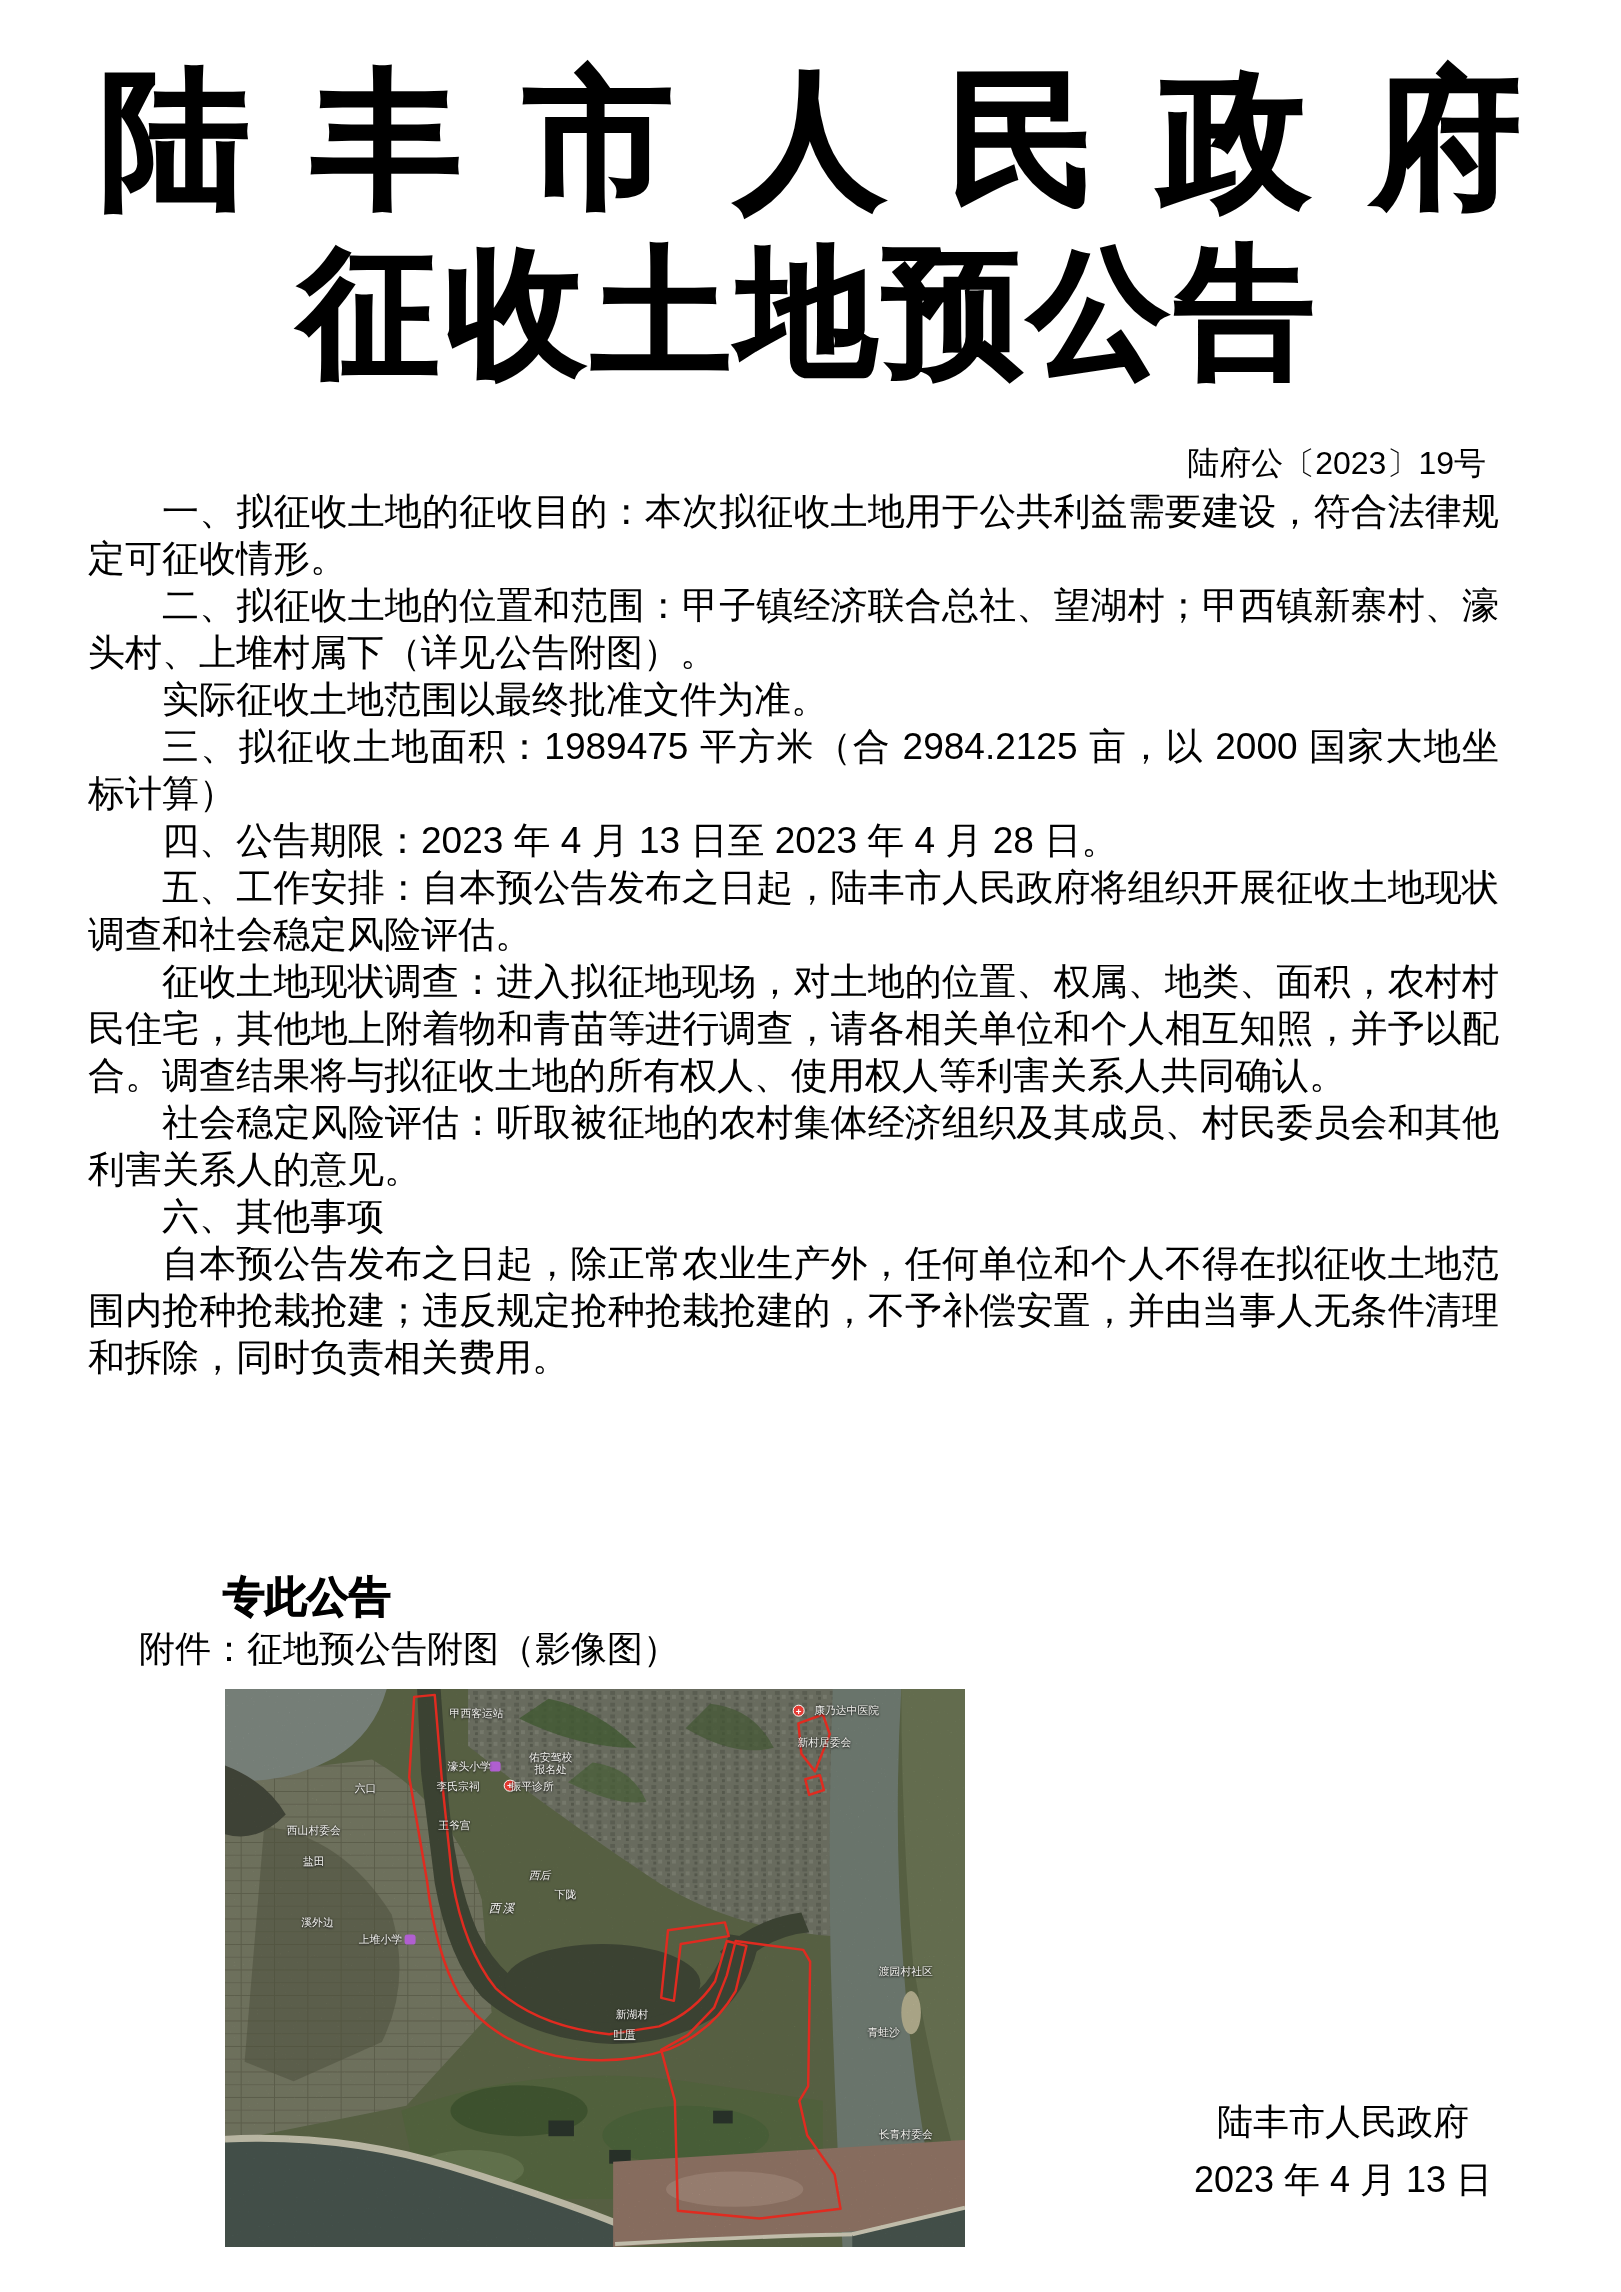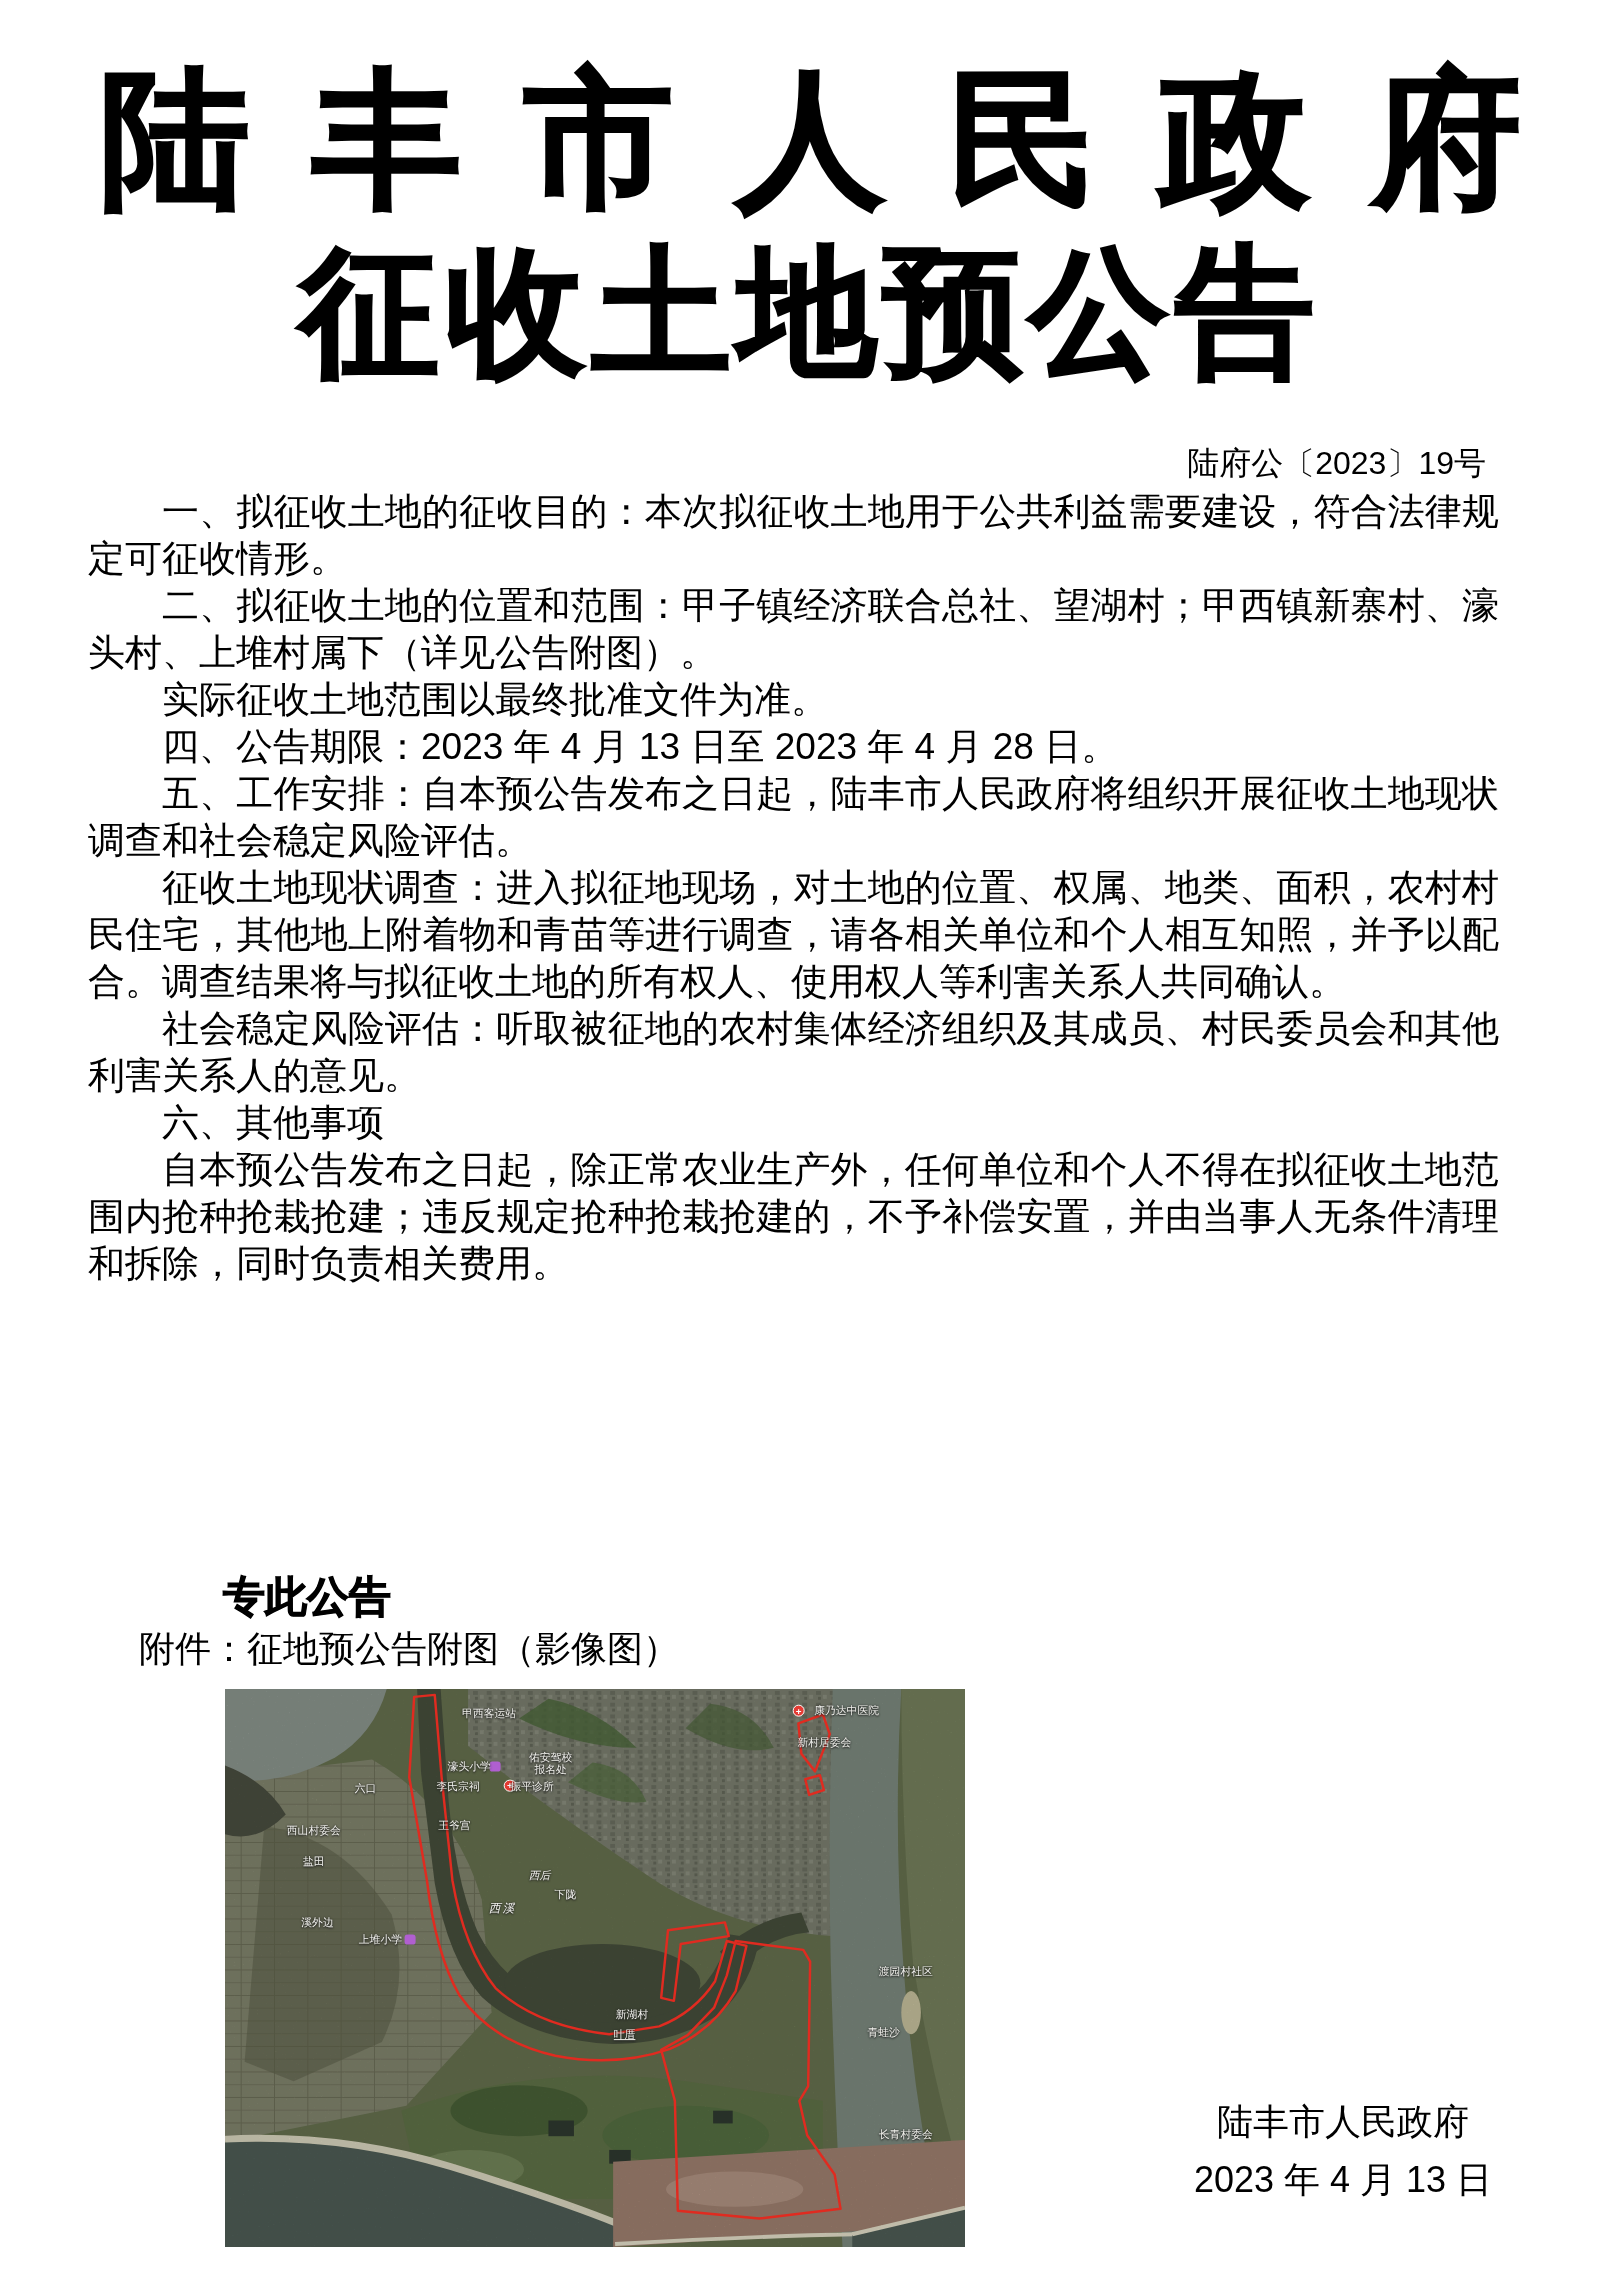--- a/index.html
+++ b/index.html
@@ -59,20 +59,21 @@
 
 <div class="title title1">陆丰市人民政府</div>
 <div class="title title2">征收土地预公告</div>
 
 <div class="doc-number">陆府公〔2023〕19号</div>
 
 <div class="body-text">
   <p>一、拟征收土地的征收目的：本次拟征收土地用于公共利益需要建设，符合法律规定可征收情形。</p>
   <p>二、拟征收土地的位置和范围：甲子镇经济联合总社、望湖村；甲西镇新寨村、濠头村、上堆村属下（详见公告附图）。</p>
   <p>实际征收土地范围以最终批准文件为准。</p>
+  <p>三、拟征收土地面积：1989475 平方米（合 2984.2125 亩，以 2000 国家大地坐标计算）</p>
   <p>四、公告期限：2023 年 4 月 13 日至 2023 年 4 月 28 日。</p>
   <p>五、工作安排：自本预公告发布之日起，陆丰市人民政府将组织开展征收土地现状调查和社会稳定风险评估。</p>
   <p>征收土地现状调查：进入拟征地现场，对土地的位置、权属、地类、面积，农村村民住宅，其他地上附着物和青苗等进行调查，请各相关单位和个人相互知照，并予以配合。调查结果将与拟征收土地的所有权人、使用权人等利害关系人共同确认。</p>
   <p>社会稳定风险评估：听取被征地的农村集体经济组织及其成员、村民委员会和其他利害关系人的意见。</p>
   <p>六、其他事项</p>
   <p>自本预公告发布之日起，除正常农业生产外，任何单位和个人不得在拟征收土地范围内抢种抢栽抢建；违反规定抢种抢栽抢建的，不予补偿安置，并由当事人无条件清理和拆除，同时负责相关费用。</p>
 </div>
 
 <div class="closing">专此公告</div>
 <div class="attachment">附件：征地预公告附图（影像图）</div>
@@ -147,21 +148,21 @@
       <path d="M592,92 L607,88 L611,103 L596,108 Z"></path>
     </g>
   </svg>
 
   <span class="poi hospital" style="left:38.5%;top:17.3%;">+</span>
   <span class="poi hospital" style="left:77.5%;top:3.9%;">+</span>
   <span class="poi school" style="left:36.5%;top:13.9%;"></span>
   <span class="poi school" style="left:25%;top:44.9%;"></span>
 
   <span class="map-label" style="left:19%;top:18%;">六口</span>
-  <span class="map-label" style="left:34%;top:4.5%;padding-left:25px;">甲西客运站</span>
+  <span class="map-label" style="left:34%;top:4.5%;">甲西客运站</span>
   <span class="map-label" style="left:33%;top:14%;">濠头小学</span>
   <span class="map-label" style="left:31.5%;top:17.5%;">李氏宗祠</span>
   <span class="map-label" style="left:44%;top:13.5%;">佑安驾校
 报名处</span>
   <span class="map-label" style="left:41.5%;top:17.5%;">振平诊所</span>
   <span class="map-label" style="left:31%;top:24.5%;">王爷宫</span>
   <span class="map-label" style="left:12%;top:25.5%;">西山村委会</span>
   <span class="map-label" style="left:12%;top:31%;">盐田</span>
   <span class="map-label" style="left:12.5%;top:42%;">溪外边</span>
   <span class="map-label" style="left:21%;top:45%;">上堆小学</span>

